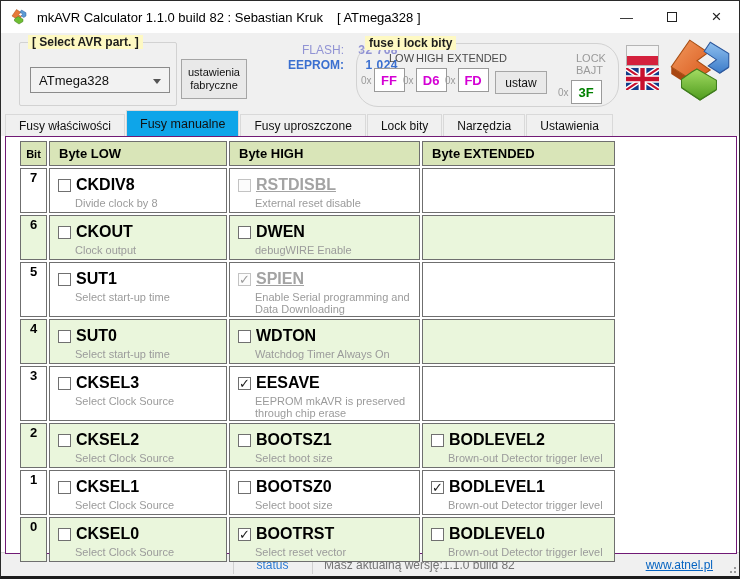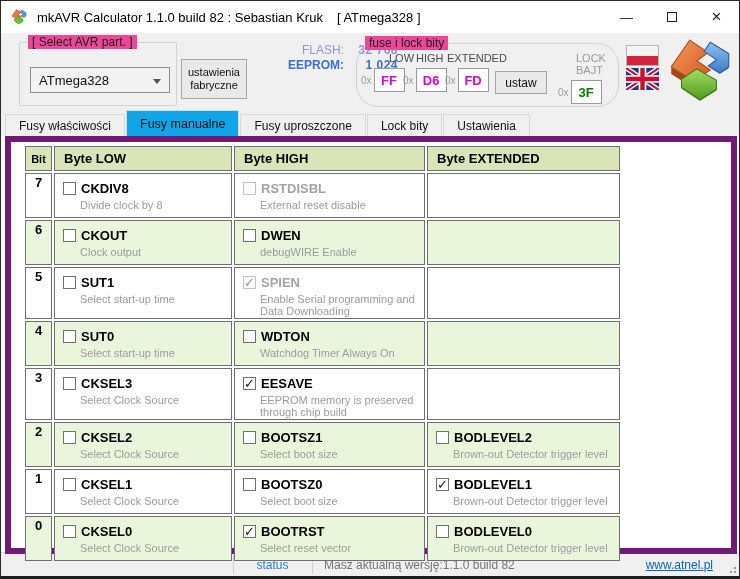--- a/index.html
+++ b/index.html
@@ -15,22 +15,22 @@
   #titlebar .title{margin-left:9px;font-size:13px;color:#000;white-space:nowrap;}
   #titlebar .part{margin-left:14px;font-size:13px;color:#000;}
   #titlebar .spacer{flex:1;}
   .winbtn{width:45px;height:32px;display:flex;align-items:center;justify-content:center;
     font-size:13px;color:#222;cursor:default;}
   .winbtn.close{font-size:17px;}
   .winbtn .maxglyph{width:10px;height:10px;border:1px solid #222;display:block;}
   
   #topsection{position:absolute;top:32px;left:0;right:0;height:103px;background:#f0f0f0;}
   .groupbox{position:absolute;border:1px solid #d2d2d2;border-radius:2px;}
-  .grouplabel{position:absolute;top:-8px;left:8px;background:#ec4899;padding:0 4px;
-    font-size:12px;color:#1d1d1d;white-space:nowrap;}
+  .grouplabel{position:absolute;top:-8px;left:8px;background:#fef9c3;padding:0 4px;
+    font-size:12px;color:#1d1d1d;white-space:nowrap;font-weight:bold;}
   #avr-group{left:18px;top:9px;width:158px;height:64px;}
   .combo{position:absolute;left:10px;top:24px;width:140px;height:26px;background:#f2f2f2;
     border:1px solid #8b8b8b;display:flex;align-items:center;padding-left:8px;font-size:13px;color:#111;}
   .combo .arrow{position:absolute;right:8px;top:11px;width:0;height:0;
     border-left:4px solid transparent;border-right:4px solid transparent;border-top:5px solid #555;}
   .btn{background:#e9e9e9;border:1px solid #a5a5a5;color:#111;text-align:center;
     display:flex;align-items:center;justify-content:center;}
   #factory-btn{position:absolute;left:180px;top:26px;width:66px;height:40px;
     font-size:11px;line-height:13px;padding:2px;}
   
@@ -63,36 +63,36 @@
   #flag-uk{top:35px;height:22px;}
   #app-logo{position:absolute;left:662px;top:5px;width:74px;height:66px;}
   
   #tabstrip{position:absolute;left:4px;bottom:0;height:26px;display:flex;align-items:flex-end;}
   .tab{height:22px;border:1px solid #d9d9d9;border-bottom:none;background:#f0f0f0;
     font-size:12px;color:#111;display:flex;align-items:center;justify-content:center;
     padding:0 13px;margin-right:1px;white-space:nowrap;cursor:pointer;}
   .tab.active{height:26px;background:#0ea5e9;font-size:12.5px;position:relative;z-index:3;}
   
   #content{position:absolute;left:4px;top:135px;width:732px;height:418px;background:#fff;
-    border:6px solid #701a75;z-index:1;}
+    border:1px solid #701a75;z-index:1;}
   #fusetable{position:absolute;left:12px;top:2px;border-collapse:separate;border-spacing:2px;}
   #fusetable th,#fusetable td{border:1px solid var(--cell-border);}
   #fusetable th{background:var(--header-green);height:25px;font-size:13px;text-align:left;padding:0 0 0 9px;color:#000;}
   #fusetable th.bit{font-size:11px;text-align:center;padding:0;}
   #fusetable tr.green td{background:var(--row-green);}
   #fusetable td{background:#fff;height:45px;vertical-align:top;}
   td.bit{vertical-align:middle;text-align:center;font-weight:bold;font-size:13px;}
   .fline{display:flex;align-items:center;margin:6px 0 0 7px;}
   .cb{width:13px;height:13px;border:1px solid #707070;background:#fff;position:relative;flex:0 0 auto;}
-  .fname{font-size:13px;font-weight:bold;color:#000;margin-left:5px;}
+  .fname{font-size:16px;font-weight:bold;color:#000;margin-left:5px;}
   .fdesc{font-size:11px;color:#9b9b9b;margin:3px 0 0 24px;line-height:12px;padding-right:4px;}
   td.checked .cb::after{content:"✓";position:absolute;left:0px;top:-2px;font-size:13px;color:#1a1a1a;}
   td.disabled .cb{border-color:#c3c3c3;background:#fcfcfc;}
   td.disabled.checked .cb::after{color:#9a9a9a;}
-  td.disabled .fname{color:#a3a3a3;}
+  td.disabled .fname{color:#a3a3a3;text-decoration:underline;}
   
   #statusbar{position:absolute;left:0;right:0;bottom:0;height:24px;background:#f0f0f0;
     border-top:1px solid #d7d7d7;font-size:12px;display:flex;align-items:center;}
   .sep{position:absolute;top:2px;bottom:2px;width:1px;background:#d0d0d0;}
   #status-label{position:absolute;left:233px;width:77px;text-align:center;color:var(--status-blue);}
   #version-text{position:absolute;left:323px;color:#737373;}
   #atnel-link{position:absolute;right:26px;color:var(--link-blue);text-decoration:underline;cursor:pointer;}
   #resize-grip{position:absolute;right:3px;bottom:3px;width:8px;height:8px;}
   #resize-grip i{position:absolute;width:2px;height:2px;background:#9a9a9a;}
   #resize-grip i:nth-child(1){right:0;bottom:0;}
@@ -212,20 +212,21 @@
       <path d="M46,4 L64,15 L64,28 L55,34 L44,27 L52,21 L40,13 Z" fill="url(#bg)" stroke="#2f5a9e" stroke-width="1"></path>
       <path d="M52,41 L52,51 L36,61 L18,49 L18,41 Z" fill="#3c7a1a"></path>
       <path d="M33,30 L52,41 L52,50 L36,60 L18,48 L18,40 L28,33 Z" fill="url(#gg)" stroke="#3f7d1d" stroke-width="1"></path>
     </svg>
 
     <div id="tabstrip">
         <div class="tab">Fusy właściwości</div>
         <div class="tab active">Fusy manualne</div>
         <div class="tab">Fusy uproszczone</div>
         <div class="tab">Lock bity</div>
+        <div class="tab">Narzędzia</div>
         <div class="tab">Ustawienia</div>
       </div>
   </div>
 
   <div id="content">
     <table id="fusetable">
       <colgroup>
           <col style="width:27px">
           <col style="width:178px">
           <col style="width:191px">
@@ -319,21 +320,21 @@
                 <span class="cb"></span>
                 <span class="fname">CKSEL3</span>
               </div>
               <div class="fdesc">Select Clock Source</div>
             </td>
             <td class="fcell checked">
               <div class="fline">
                 <span class="cb"></span>
                 <span class="fname">EESAVE</span>
               </div>
-              <div class="fdesc">EEPROM memory is preserved through chip build</div>
+              <div class="fdesc">EEPROM mkAVR is preserved through chip erase</div>
             </td>
             <td class="fcell"></td>
           </tr>
           <tr class="green">
             <td class="bit">2</td>
             <td class="fcell">
               <div class="fline">
                 <span class="cb"></span>
                 <span class="fname">CKSEL2</span>
               </div>

